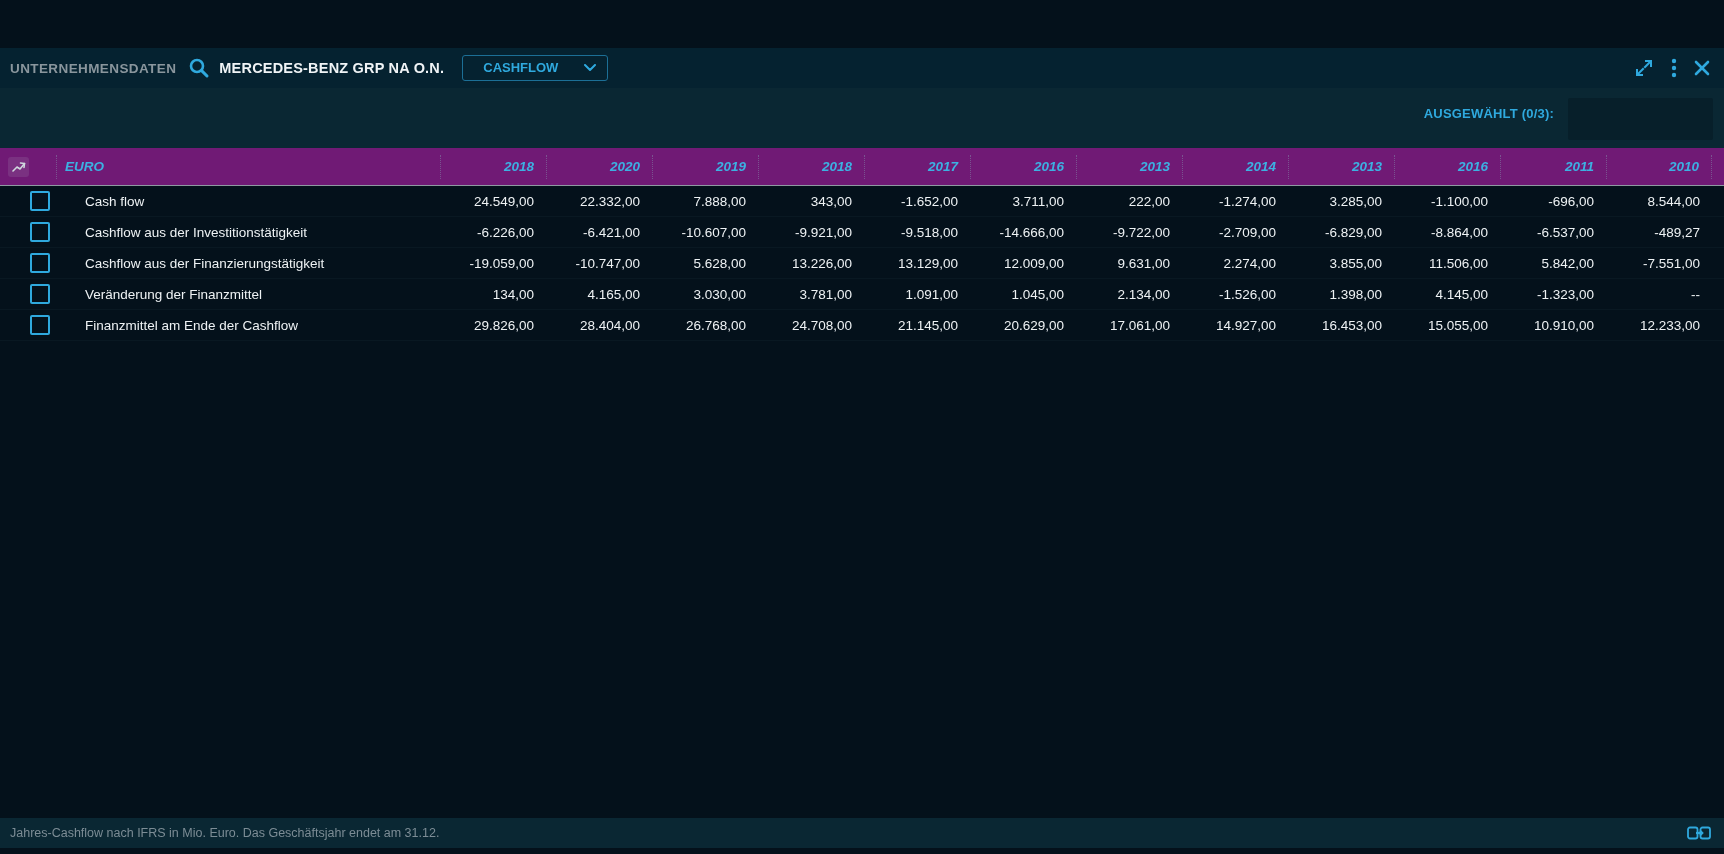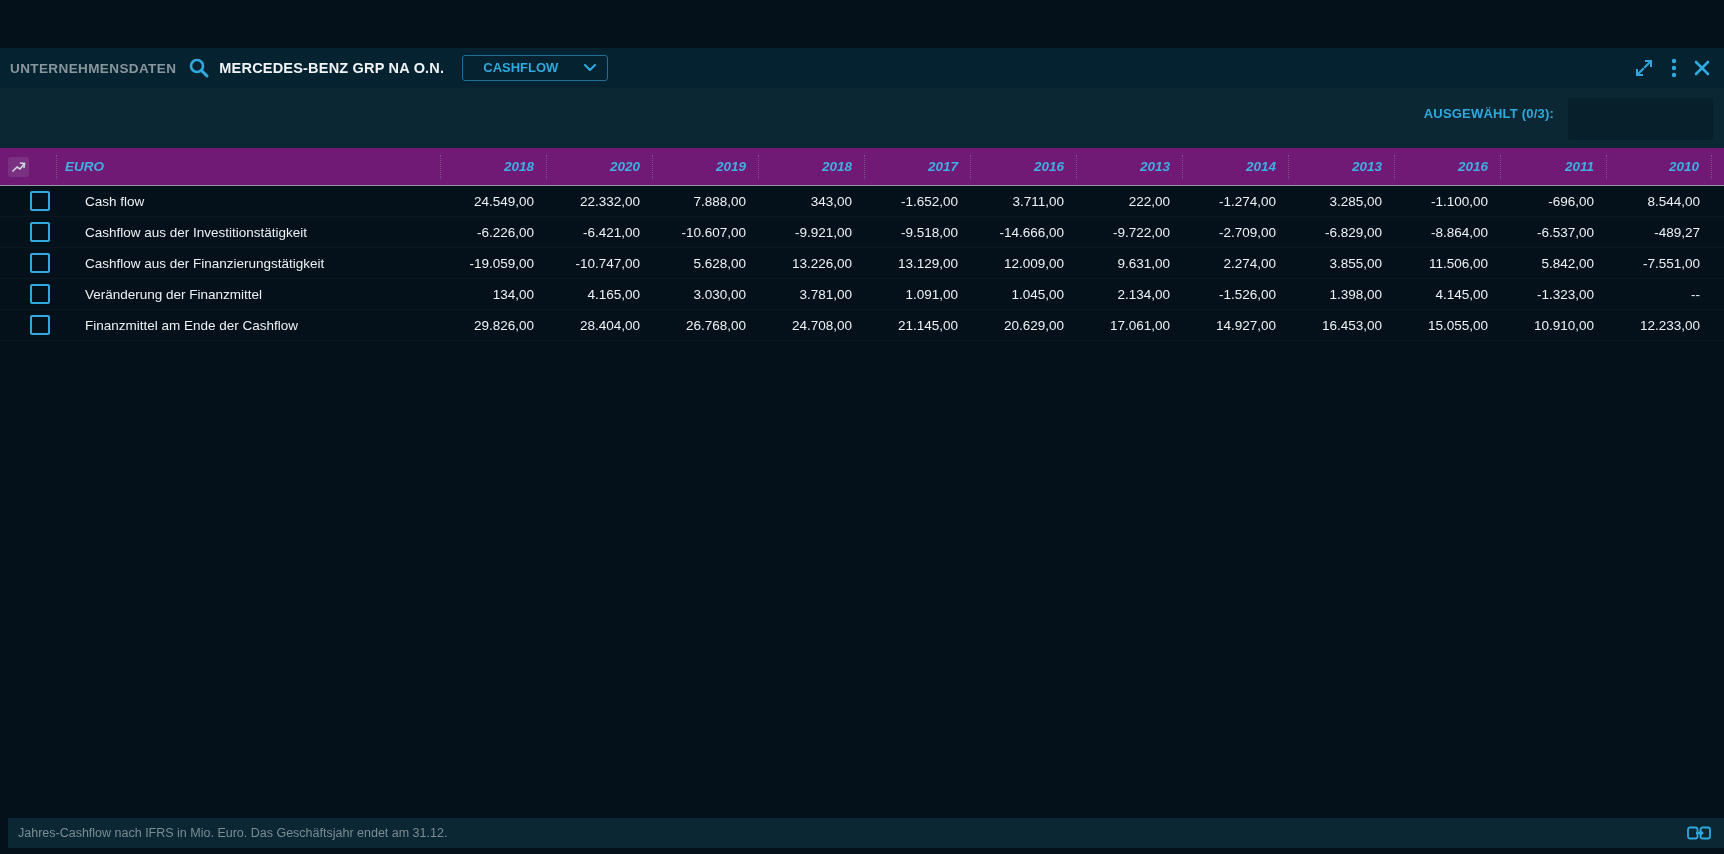--- a/index.html
+++ b/index.html
@@ -39,21 +39,21 @@
   .th.cell-num,.th.cell-label{color:#3cb1e2;}
   .trow{height:30px;border-bottom:1px solid rgba(120,160,180,.05);padding-left:21px;}
   .checkbox{display:block;width:16px;height:16px;margin-left:9px;border:2px solid #2fa9de;
             border-radius:2px;background:transparent;cursor:pointer;}
   .chart-btn{display:flex;align-items:center;justify-content:center;width:21px;height:20px;
              margin-left:8px;background:rgba(190,210,220,.13);border-radius:3px;cursor:pointer;}
 
   
   .main-filler{flex:1 1 auto;background:#04111b;}
   .footer{height:30px;background:#0a2733;display:flex;align-items:center;
-          padding:0 13px 0 10px;flex:0 0 auto;margin-left:8px;}
+          padding:0 13px 0 10px;flex:0 0 auto;}
   .footer-note{color:#7c8c95;font-size:12.5px;}
   .footer-right{margin-left:auto;display:flex;align-items:center;}
   .bottom-strip{height:6px;background:#04111b;flex:0 0 auto;}
 
   svg{display:block;}
 </style>
 </head>
 <body>
 
 <div class="app">

